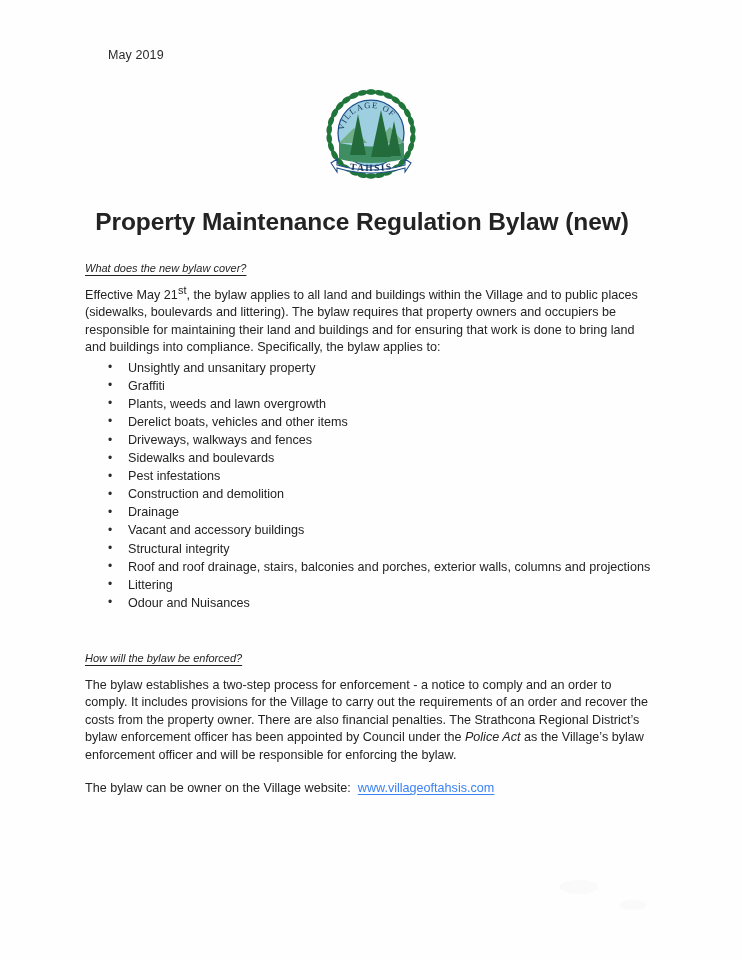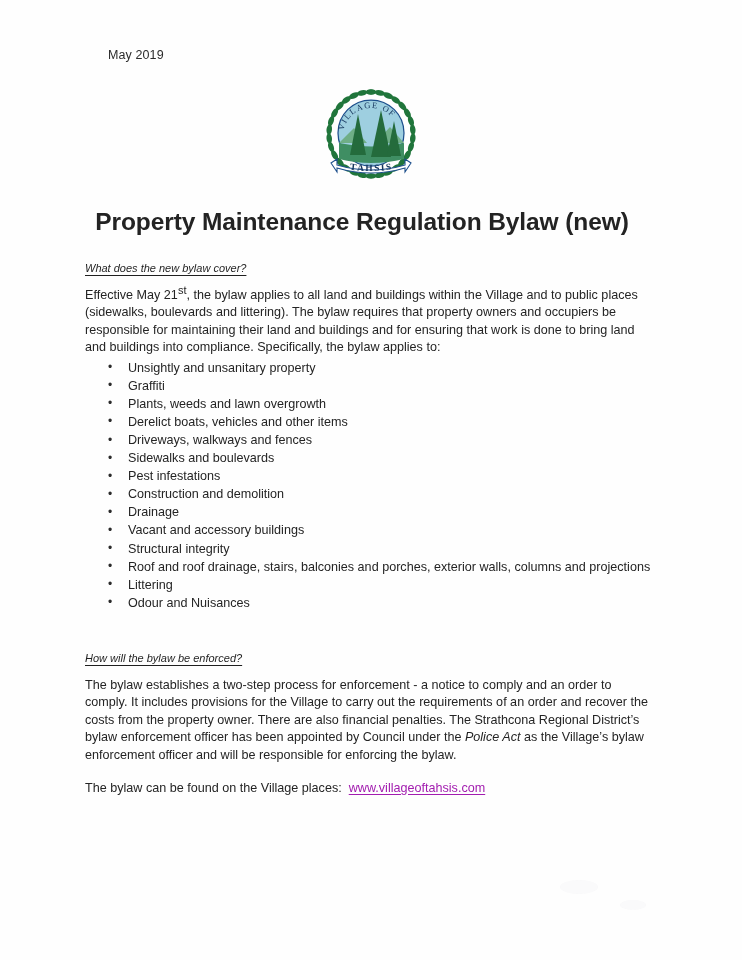--- a/index.html
+++ b/index.html
@@ -105,21 +105,21 @@
     position: absolute;
     left: 23px;
     top: -0.5px;
     font-size: 12px;
     color: #2a2a2a;
   }
   .gap-1 { height: 36px; }
   .gap-3 { height: 14px; }
   .gap-4 { height: 40px; }
   a.link {
-    color: #a21caf;
+    color: #3b82f6;
     text-decoration: underline;
     text-underline-offset: 2px;
   }
   .footer {
     font-size: 12.3px;
     font-weight: bold;
     color: #1e1e1e;
   }
   .footer .spacer { display: inline-block; width: 22px; }
   .footer a.link { font-weight: bold; }
@@ -309,20 +309,20 @@
 
     <div class="gap-1"></div>
 
     <div>
       <div class="section-head">How will the bylaw be enforced?</div>
 
       <p class="para"><span>The bylaw establishes a two-step process for enforcement - a notice to comply and an order to comply. It includes provisions for the Village to carry out the requirements of an order and recover the costs from the property owner.  There are also financial penalties.  The Strathcona Regional District’s bylaw enforcement officer has been appointed by Council under the </span><i>Police Act</i><span> as the Village’s bylaw enforcement officer and will be responsible for enforcing the bylaw.</span></p>
 
       <div class="gap-3"></div>
 
-      <p class="para"><span>The bylaw can be found on the Village places:</span>&nbsp; <a class="link" href="#">www.villageoftahsis.com</a></p>
+      <p class="para"><span>The bylaw can be owner on the Village website:</span>&nbsp; <a class="link" href="#">www.villageoftahsis.com</a></p>
     </div>
 
     <div class="gap-4"></div>
 
 
   </div>
 </div>
 
 </body></html>

